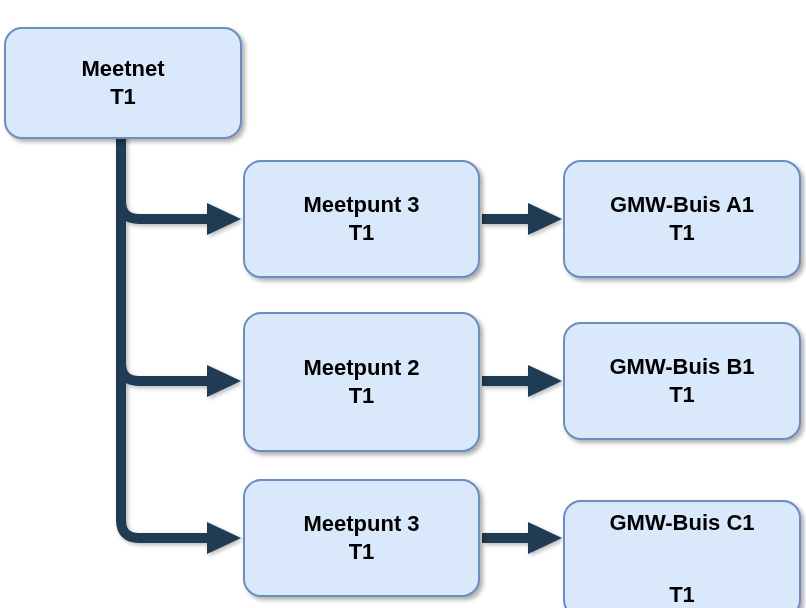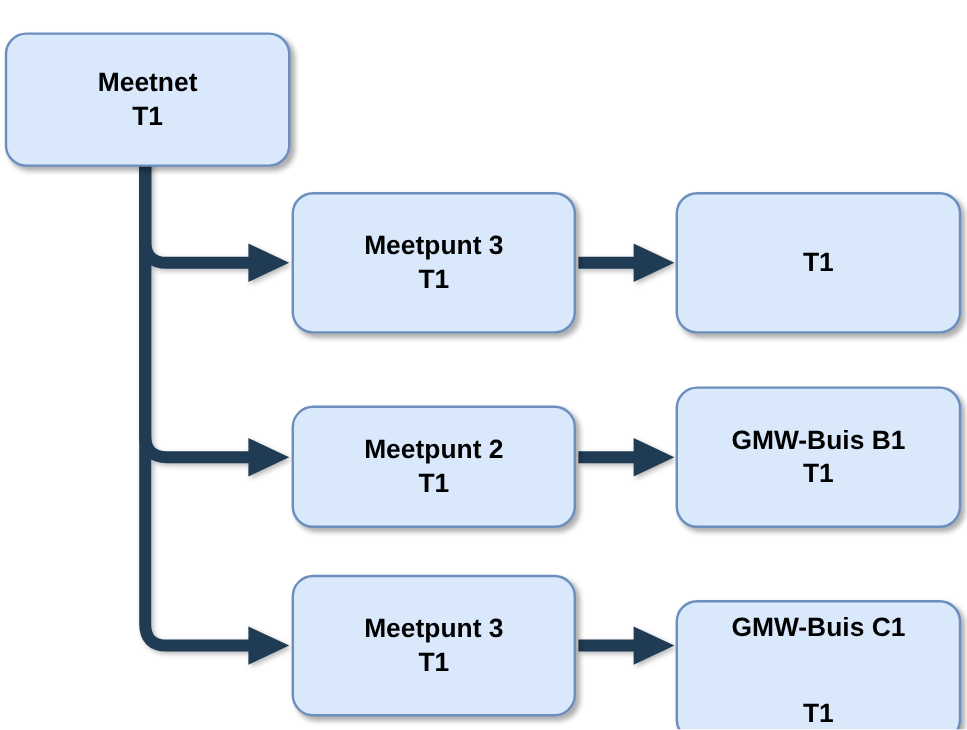--- a/index.html
+++ b/index.html
@@ -77,24 +77,25 @@
     <span>Meetnet</span>
     <span>T1</span>
   </div>
 
   <div class="node" style="left:243px; top:160px; width:237px; height:118px;">
     <span>Meetpunt 3</span>
     <span>T1</span>
   </div>
 
   <div class="node" style="left:563px; top:160px; width:238px; height:118px;">
+    <span>GMW-Buis A1</span>
     <span>T1</span>
   </div>
 
-  <div class="node" style="left:243px; top:338px; width:237px; height:102px;">
+  <div class="node" style="left:243px; top:312px; width:237px; height:140px;">
     <span>Meetpunt 2</span>
     <span>T1</span>
   </div>
 
   <div class="node" style="left:563px; top:322px; width:238px; height:118px;">
     <span>GMW-Buis B1</span>
     <span>T1</span>
   </div>
 
   <div class="node" style="left:243px; top:479px; width:237px; height:118px;text-align:right;">

